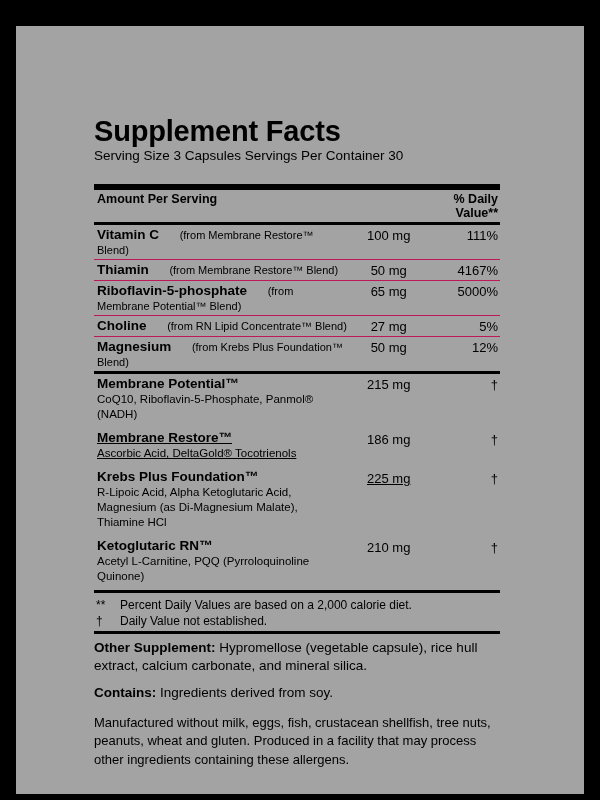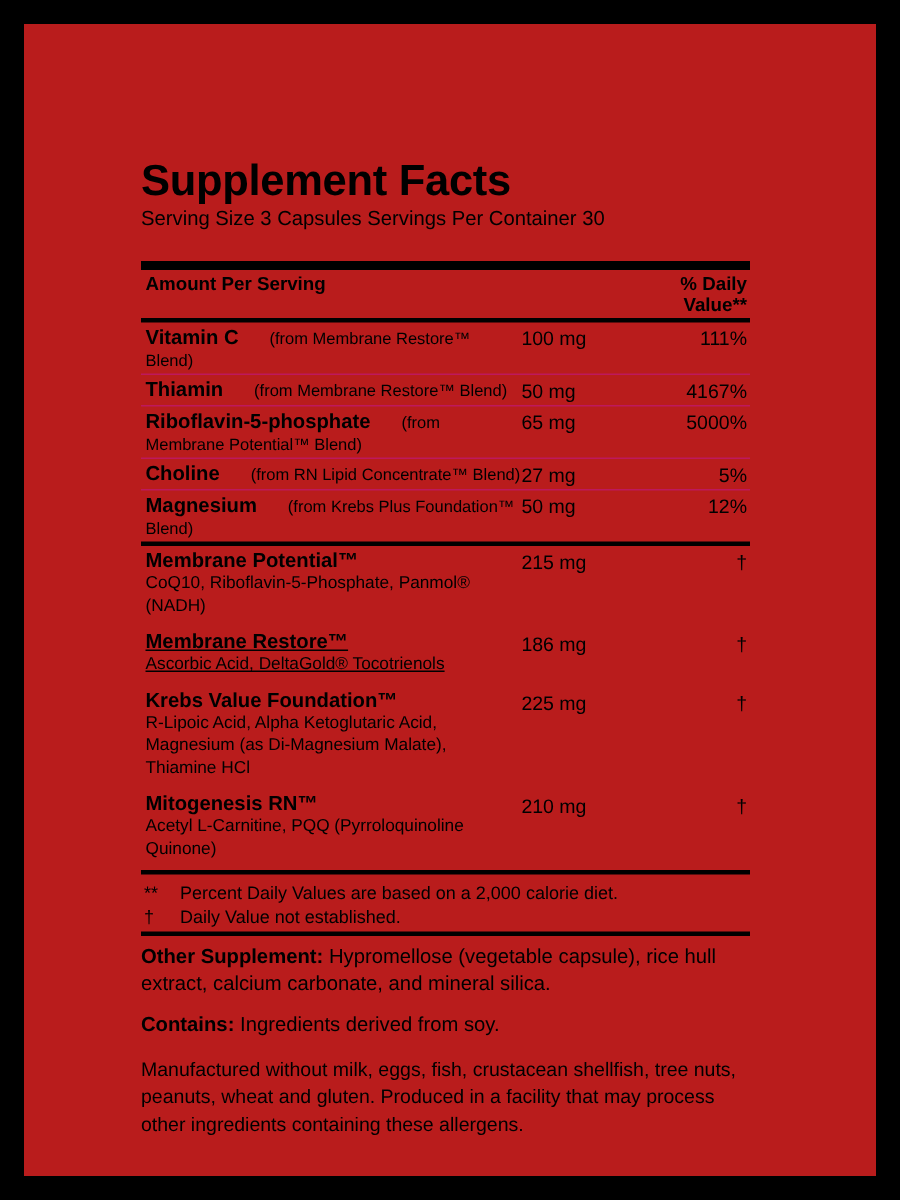--- a/index.html
+++ b/index.html
@@ -9,24 +9,24 @@
   }
   body {
     width: 600px;
     height: 800px;
     overflow: hidden;
     font-family: "Liberation Sans", sans-serif;
   }
   .page {
     position: absolute;
     left: 16px;
-    top: 16px;
+    top: 26px;
     width: 568px;
     height: 768px;
-    background: #b91c1c;
+    background: #a3a3a3;
   }
   .panel {
     position: absolute;
     left: 78px;
     top: 90px;
     width: 406px;
     color: #000000;
   }
   .sf-title {
     font-size: 29px;
@@ -58,21 +58,21 @@
     padding: 2px 0 2px 0;
     vertical-align: top;
   }
   .hdr-row td {
     font-weight: bold;
     font-size: 12.5px;
     padding-top: 2px;
     padding-bottom: 2px;
   }
   .col-name { width: 250px; padding-left: 3px !important; }
-  .col-amt  { width: 82px; text-align: left; padding-right: 6px !important; }
+  .col-amt  { width: 82px; text-align: center; padding-right: 6px !important; }
   .col-dv   { width: 62px; text-align: right; padding-right: 2px !important; }
   .nut-name {
     font-weight: bold;
     font-size: 13.5px;
   }
   .nut-sub {
     font-weight: normal;
     font-size: 11px;
     margin-left: 17px;
   }
@@ -205,30 +205,30 @@
             <span class="blend-name">Membrane Restore™</span>
             <span class="blend-desc">Ascorbic Acid, DeltaGold® Tocotrienols</span>
           </td>
           <td class="col-amt amt-cell" style="padding-top:8px !important;">186 mg</td>
           <td class="col-dv dv-cell" style="padding-top:8px !important;">†</td>
         </tr>
 
 
         <tr>
           <td class="col-name" style="padding-top:6px;">
-            <span class="blend-name">Krebs Value Foundation™</span>
+            <span class="blend-name">Krebs Plus Foundation™</span>
             <span class="blend-desc">R-Lipoic Acid, Alpha Ketoglutaric Acid, Magnesium (as Di-Magnesium Malate), Thiamine HCl</span>
           </td>
-          <td class="col-amt amt-cell" style="padding-top:8px !important;">225 mg</td>
+          <td class="col-amt amt-cell" style="padding-top:8px !important;text-decoration:underline;">225 mg</td>
           <td class="col-dv dv-cell" style="padding-top:8px !important;">†</td>
         </tr>
 
         <tr>
           <td class="col-name" style="padding-top:6px;padding-bottom:6px;">
-            <span class="blend-name">Mitogenesis RN™</span>
+            <span class="blend-name">Ketoglutaric RN™</span>
             <span class="blend-desc">Acetyl L-Carnitine, PQQ (Pyrroloquinoline Quinone)</span>
           </td>
           <td class="col-amt amt-cell" style="padding-top:8px !important;">210 mg</td>
           <td class="col-dv dv-cell" style="padding-top:8px !important;">†</td>
         </tr>
       </tbody>
     </table>
 
     <div class="rule-med"></div>
 

